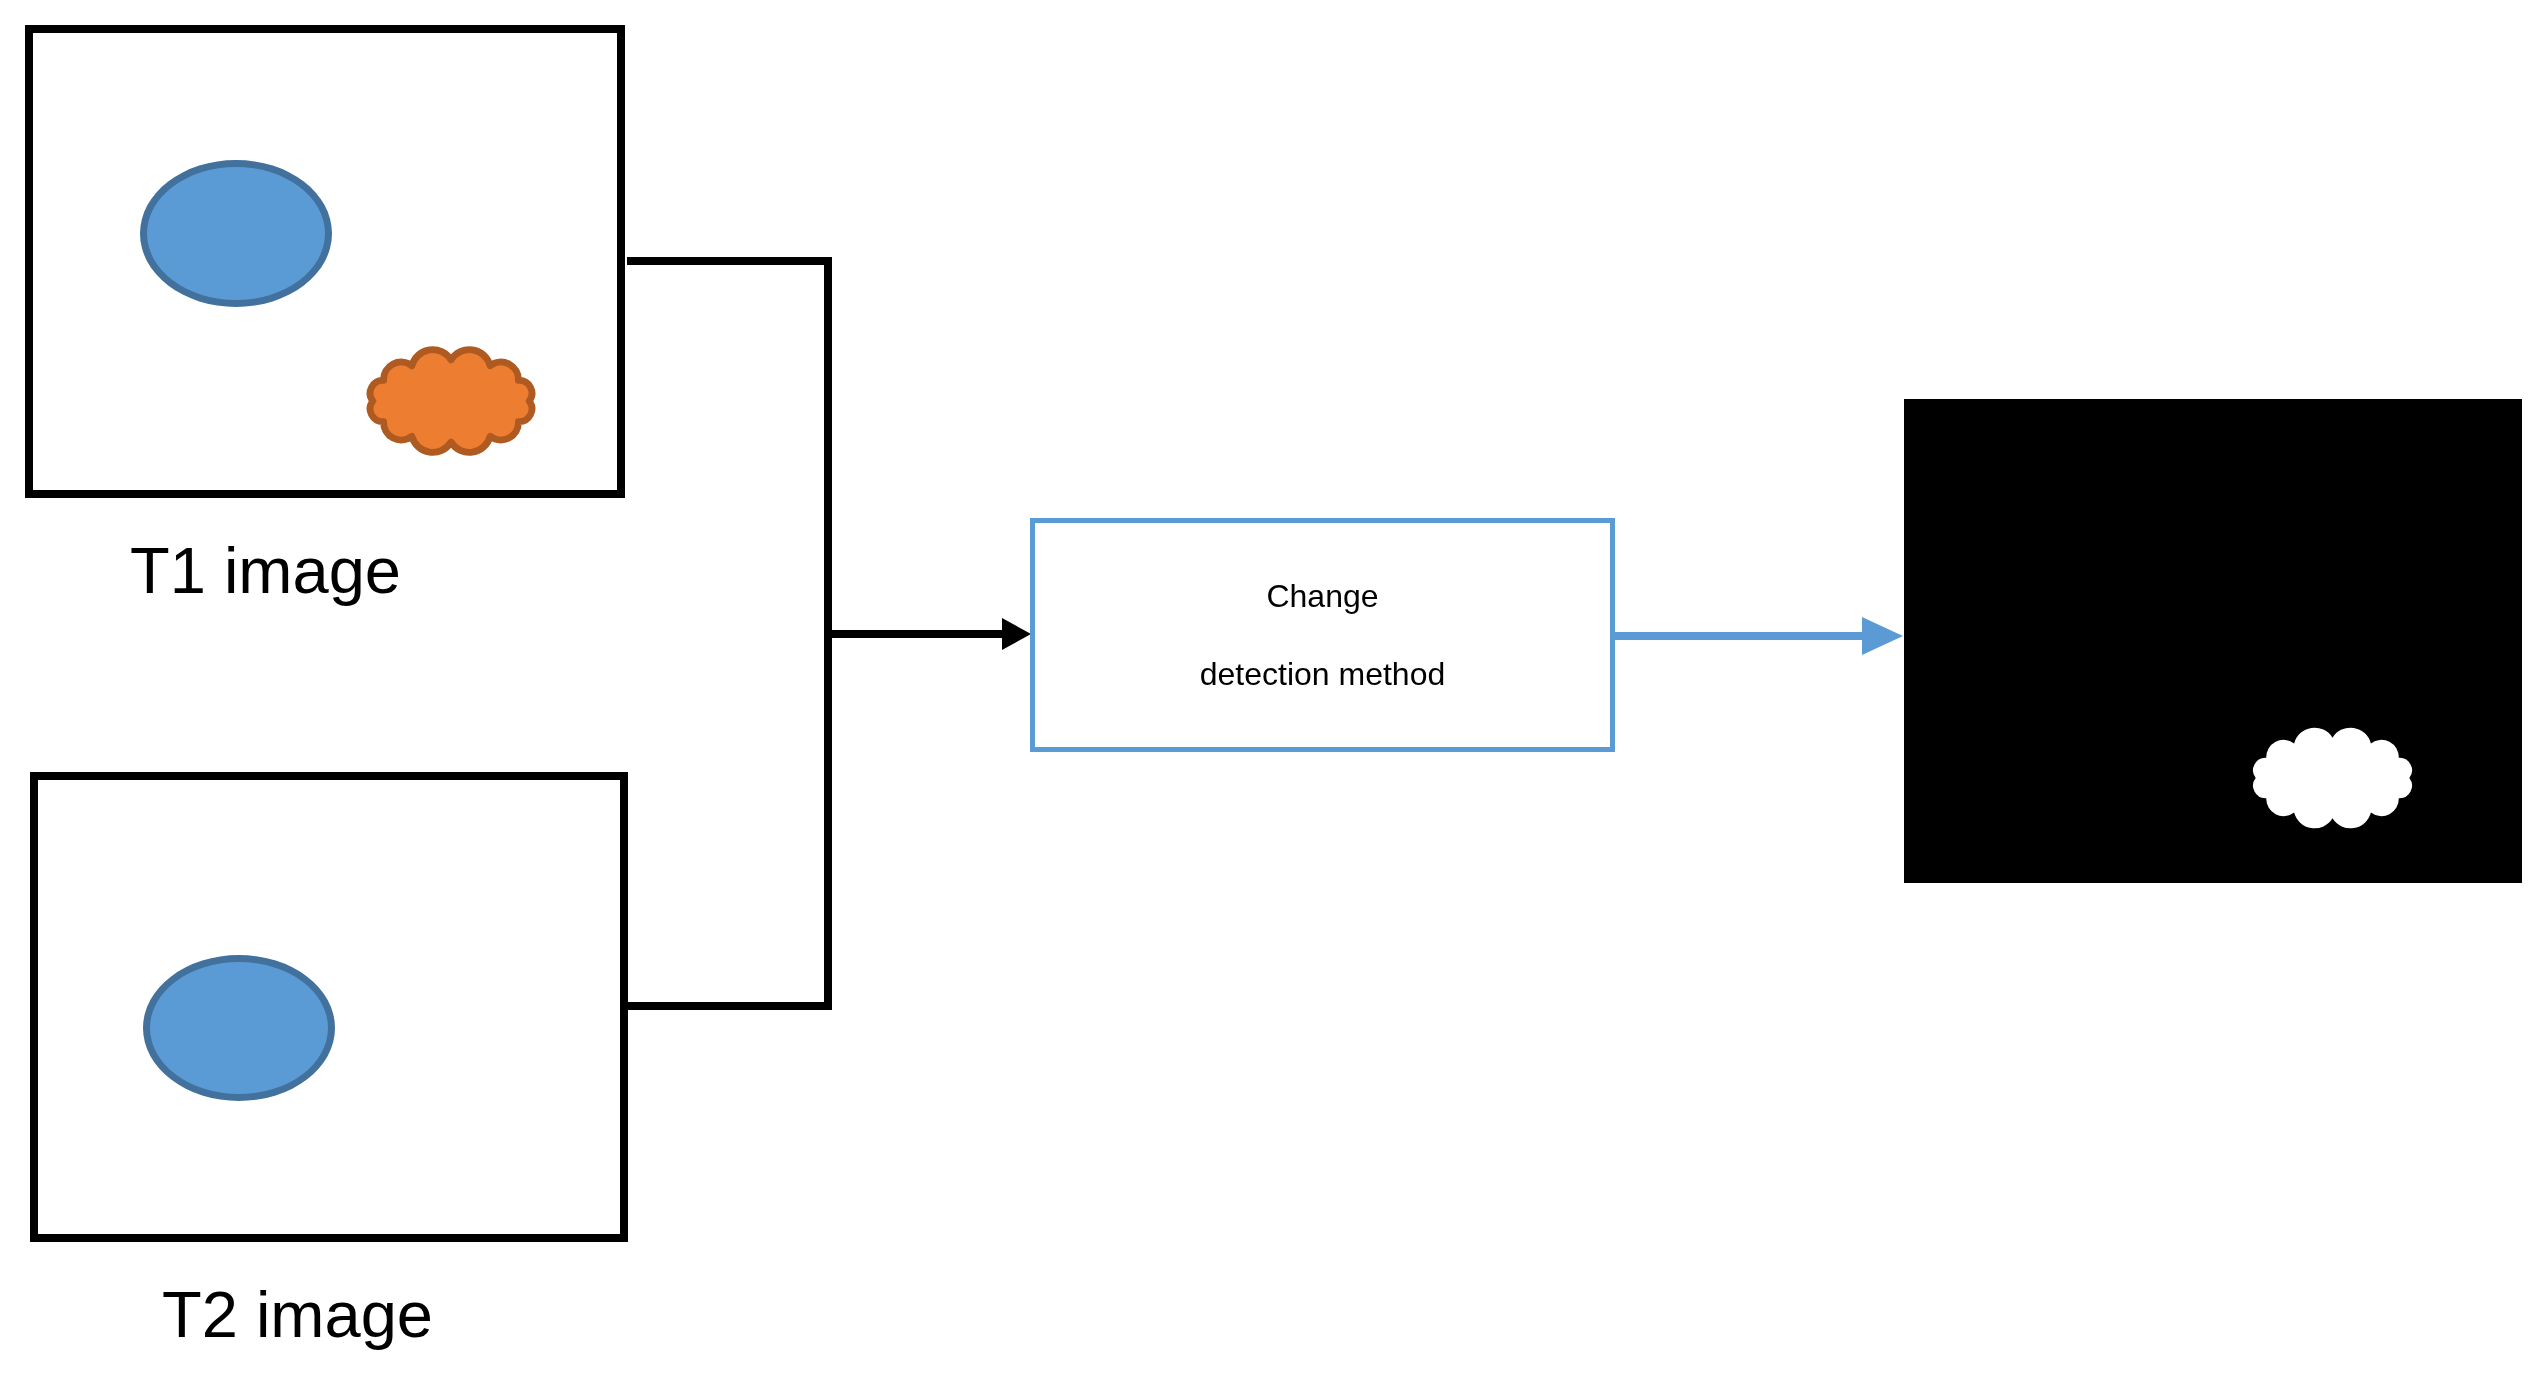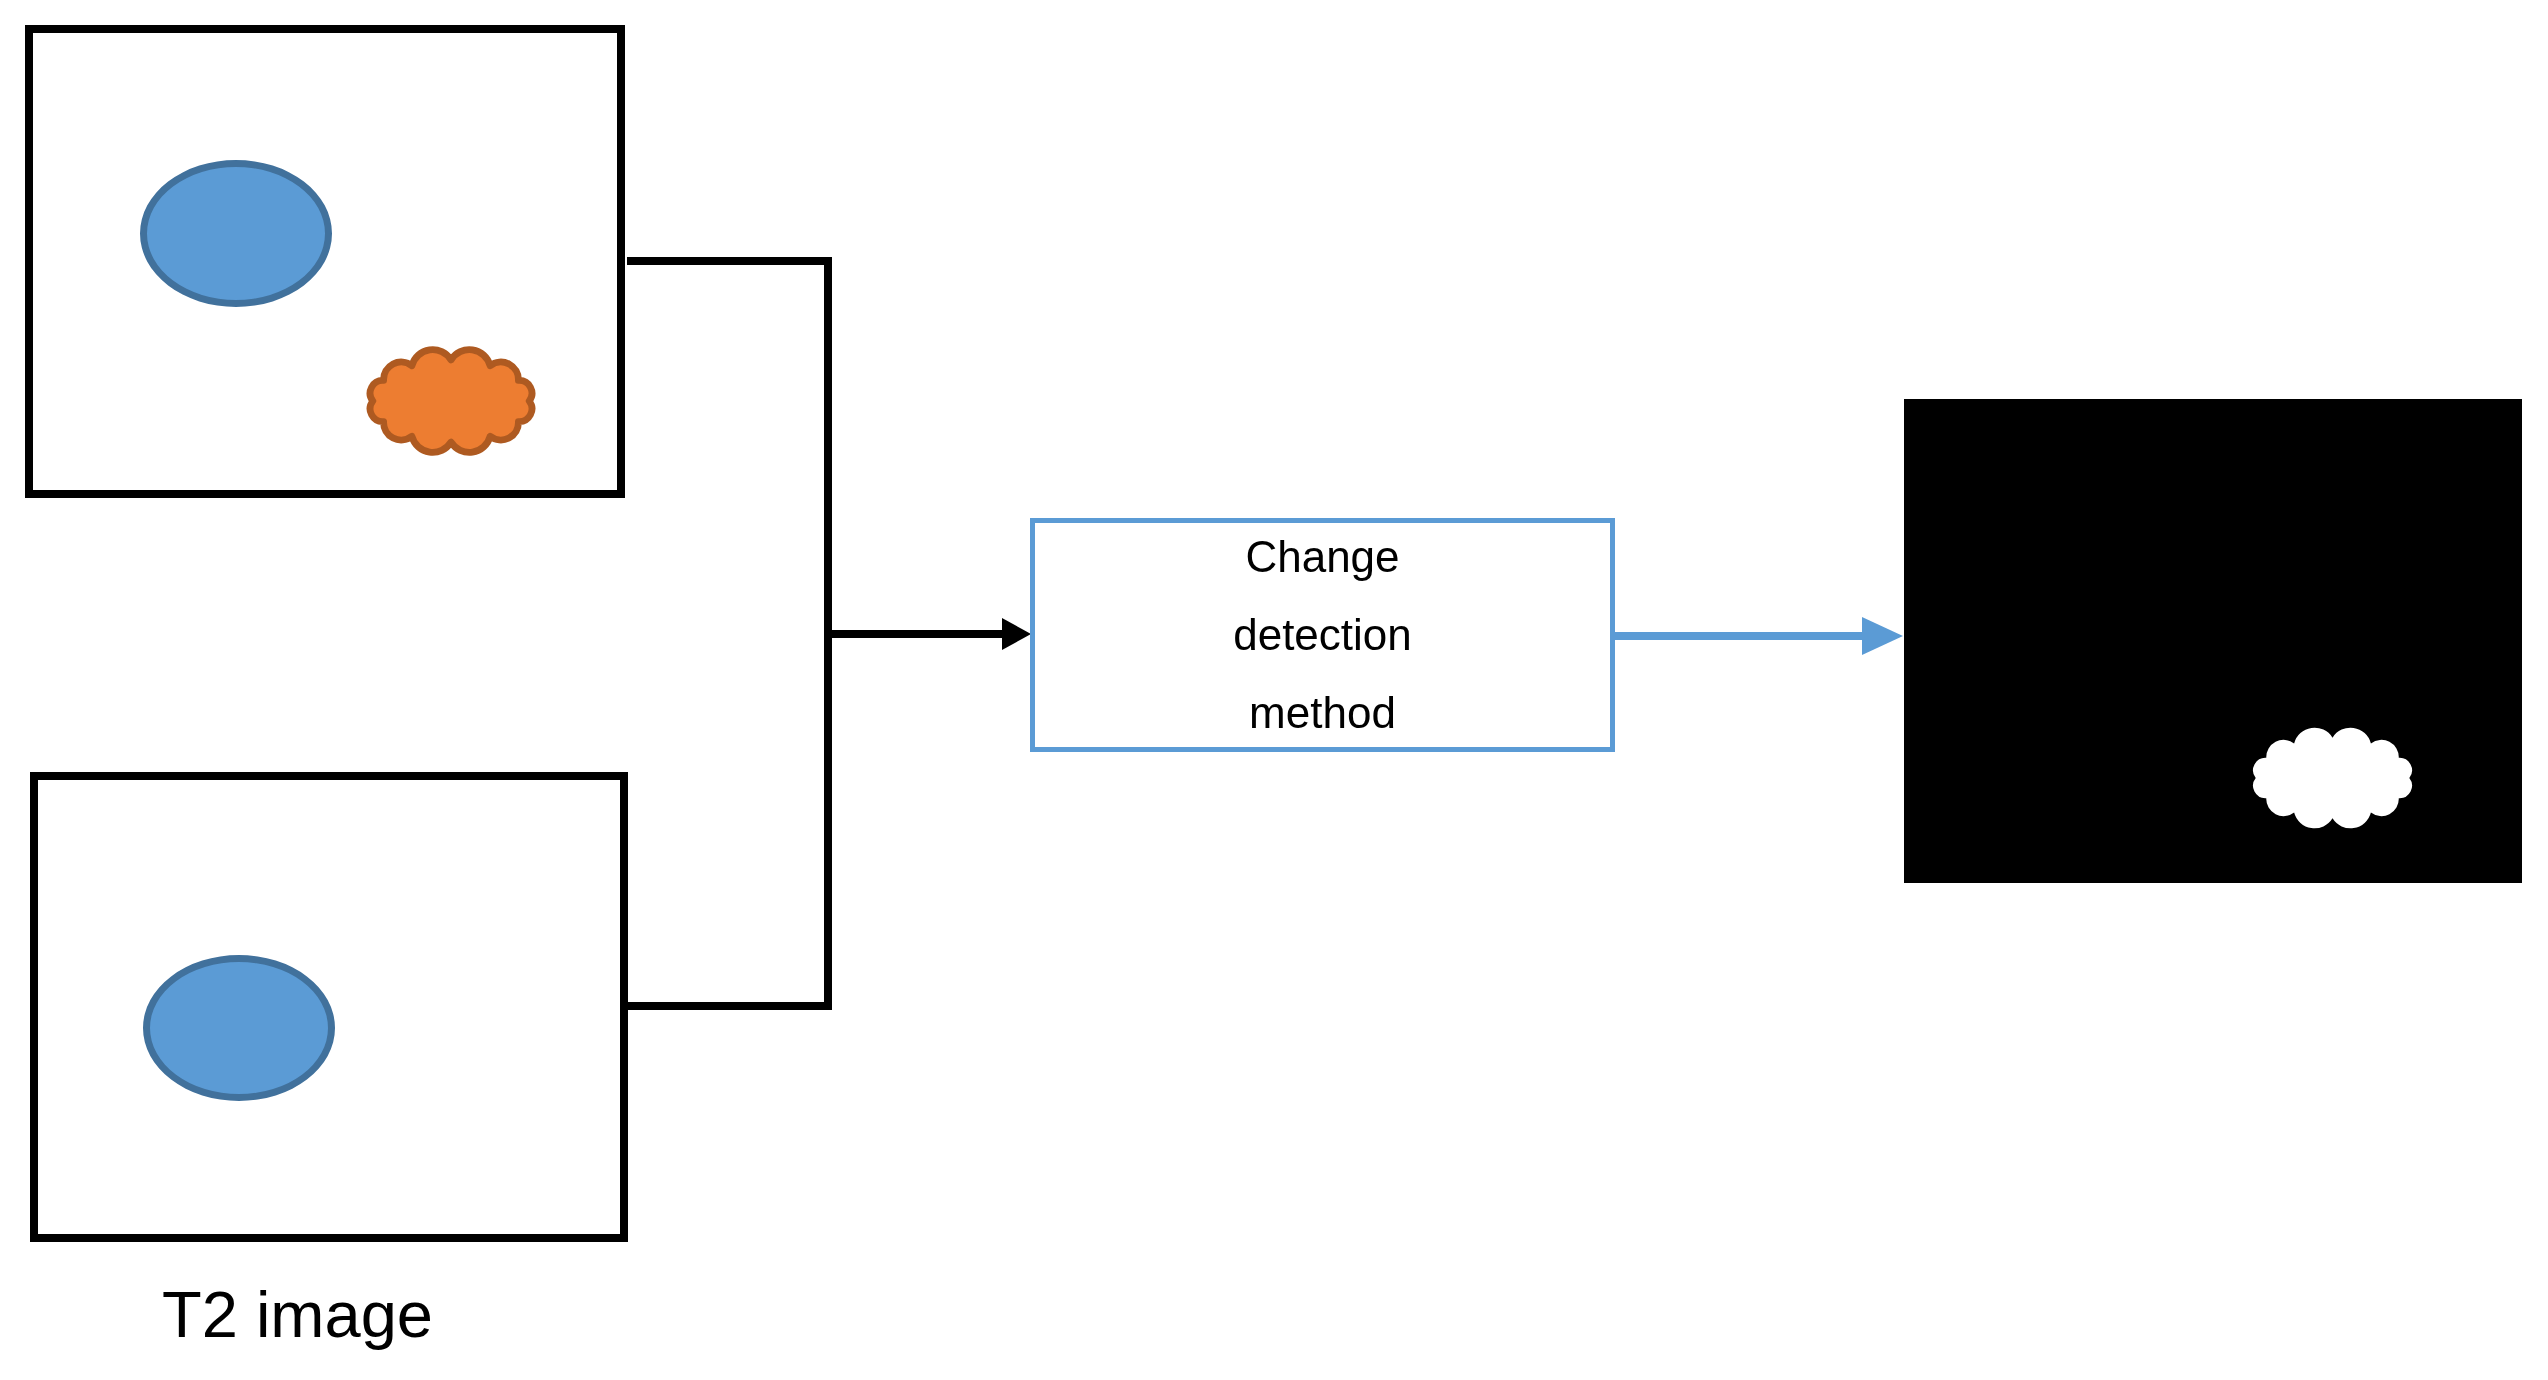--- a/index.html
+++ b/index.html
@@ -61,41 +61,42 @@
   .method-box{
     position:absolute;
     left:1030px;top:518px;width:585px;height:234px;
     background:#ffffff;
     border:5px solid var(--accent-blue);
     display:flex;align-items:center;justify-content:center;
   }
   .method-text{
     max-width:250px;
     text-align:center;
-    font-size:44px;
+    font-size:32px;
     line-height:78px;
     color:var(--line-black);
   }
   .output-box{
     position:absolute;
     left:1904px;top:399px;width:618px;height:484px;
     background:var(--output-bg);
   }
 </style>
 </head>
 <body>
 
 <div class="canvas">
 
   <div class="img-box t1-box">
     <div class="blue-ellipse t1-ellipse"></div>
     <svg class="cloud-svg t1-cloud" viewBox="0 0 175 100" preserveAspectRatio="none">
       <path d="M7,50 A13,13 0 0 1 18,29 A18,18 0 0 1 47,14 A22,22 0 0 1 87,8 A22,22 0 0 1 127,14 A18,18 0 0 1 156,29 A13,13 0 0 1 167,50 A13,13 0 0 1 156,71 A18,18 0 0 1 127,86 A22,22 0 0 1 87,92 A22,22 0 0 1 47,86 A18,18 0 0 1 18,71 A13,13 0 0 1 7,50 Z"></path>
     </svg>
   </div>
+  <div class="box-label t1-label">T1 image</div>
 
   <div class="img-box t2-box">
     <div class="blue-ellipse t2-ellipse"></div>
   </div>
   <div class="box-label t2-label">T2 image</div>
 
   <svg class="connector-overlay" viewBox="0 0 2548 1380">
     <polyline class="black-stroke" points="627,261 828,261 828,1006 627,1006"></polyline>
     <line class="black-stroke" x1="828" y1="634" x2="1004" y2="634"></line>
     <polygon class="black-fill" points="1002,618 1002,650 1031,634"></polygon>

